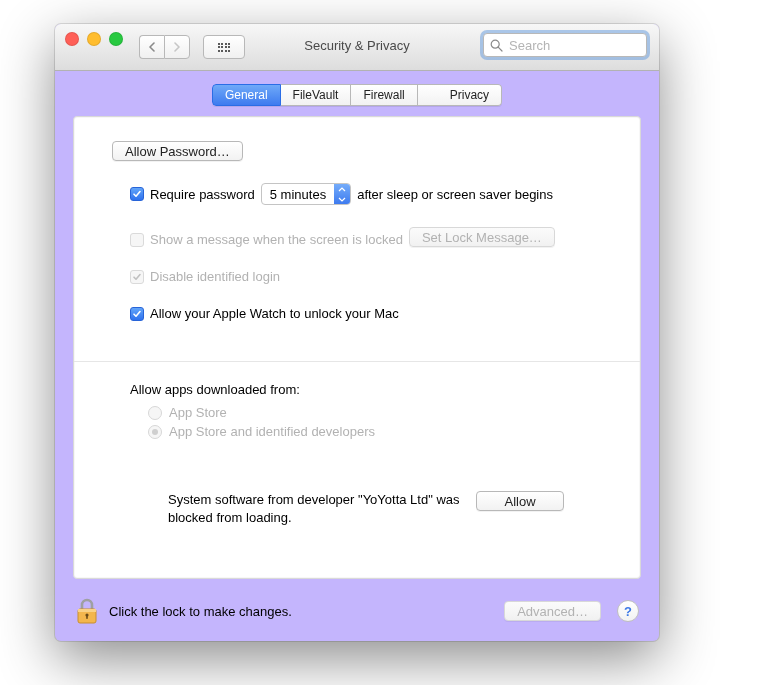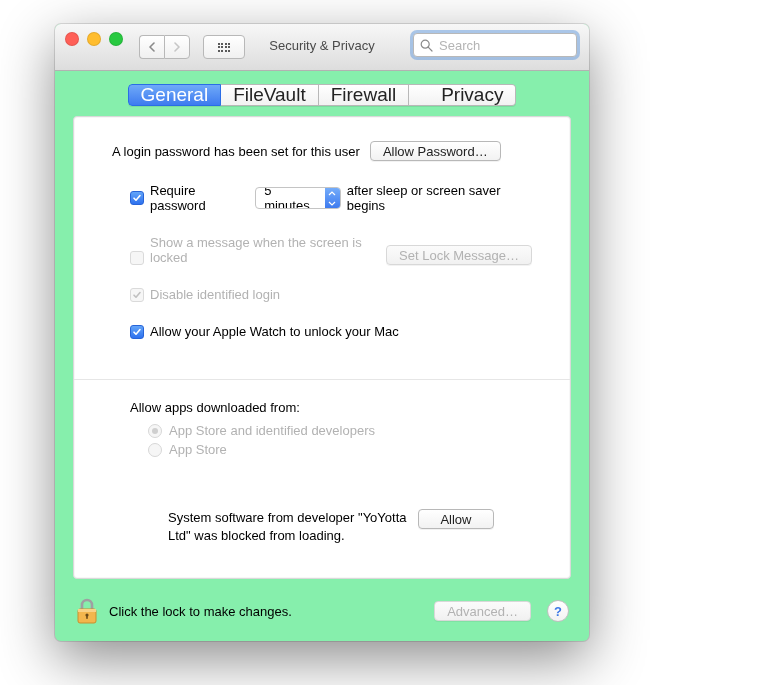--- a/index.html
+++ b/index.html
@@ -1,16 +1,16 @@
 <!DOCTYPE html>
 <html><head>
 <meta charset="utf-8">
 <style>
   html,body{margin:0;padding:0;width:780px;height:685px;background:transparent;font-family:-apple-system,"Helvetica Neue",Helvetica,Arial,sans-serif;font-size:13px;color:#000;}
-  .window{position:absolute;left:55px;top:24px;width:534px;height:617px;background:#86efac;border-radius:6px;box-shadow:0 18px 55px rgba(0,0,0,.45),0 0 0 1px rgba(0,0,0,.12);overflow:hidden;}
+  .window{position:absolute;left:55px;top:24px;width:604px;height:617px;background:#c4b5fd;border-radius:6px;box-shadow:0 18px 55px rgba(0,0,0,.45),0 0 0 1px rgba(0,0,0,.12);overflow:hidden;}
   
   .titlebar{height:46px;background:linear-gradient(#f7f7f7,#dddddd);border-bottom:1px solid #b2b2b2;position:relative;}
   .traffic{position:absolute;left:10px;top:8px;display:flex;gap:8px;}
   .tl{width:12px;height:12px;border-radius:50%;}
   .tl.red{background:#ff5f57;border:1px solid rgba(0,0,0,.1);}
   .tl.yel{background:#ffbd2e;border:1px solid rgba(0,0,0,.1);}
   .tl.grn{background:#28c940;border:1px solid rgba(0,0,0,.1);}
   .nav{position:absolute;left:84px;top:11px;display:flex;}
   .nav-btn{width:24px;height:22px;background:linear-gradient(#ffffff,#f0f0f0);border:1px solid #b8b8b8;display:flex;align-items:center;justify-content:center;color:#7d7d7d;}
   .nav-btn:first-child{border-radius:4px 0 0 4px;border-right:none;}
@@ -21,21 +21,21 @@
   .title{position:absolute;left:0;right:0;top:14px;text-align:center;font-size:13px;color:#4a4a4a;pointer-events:none;}
   .search{position:absolute;right:12px;top:9px;width:164px;height:24px;background:#fff;border:1px solid #b8b8b8;border-radius:4px;box-shadow:0 0 0 3px rgba(109,160,222,.55);display:flex;align-items:center;padding:0 6px;box-sizing:border-box;}
   .search svg{flex:none;margin-right:4px;}
   .search input{border:none;outline:none;flex:1;font-size:13px;background:transparent;color:#000;}
   .search input::placeholder{color:#b4b4b4;}
   
   .content{position:absolute;left:0;right:0;top:46px;bottom:0;}
   
   .tabs{display:flex;justify-content:center;margin-top:14px;}
   .seg{display:flex;border-radius:4px;overflow:hidden;box-shadow:0 1px 0 rgba(0,0,0,.08);}
-  .seg-btn{height:20px;line-height:20px;padding:0 12px;font-size:19px;background:linear-gradient(#ffffff,#f2f2f2);border:1px solid #b8b8b8;color:#232323;}
+  .seg-btn{height:20px;line-height:20px;padding:0 12px;font-size:12px;background:linear-gradient(#ffffff,#f2f2f2);border:1px solid #b8b8b8;color:#232323;}
   .seg-btn + .seg-btn{border-left:none;}
   .seg-btn.first{border-radius:4px 0 0 4px;}
   .seg-btn.last{border-radius:0 4px 4px 0;padding-left:32px;}
   .seg-btn.active{background:linear-gradient(#6fa9f8,#3e7bef);color:#fff;border-color:#2a6de6;}
   
   .panel{position:absolute;left:18px;right:18px;top:46px;bottom:62px;background:#fff;border:1px solid #d9d9d9;border-radius:4px;box-shadow:0 0 0 1px rgba(0,0,0,.03) inset;}
   .upper{padding:24px 38px 18px 38px;}
   .row1{display:flex;align-items:center;gap:10px;margin-bottom:8px;}
   .mac-btn{height:20px;padding:0 12px;background:linear-gradient(#ffffff,#f2f2f2);border:1px solid #b8b8b8;border-radius:4px;font-size:13px;color:#222;box-shadow:0 1px 0 rgba(0,0,0,.05);cursor:default;white-space:nowrap;}
   .mac-btn.disabled{color:#b2b2b2;background:linear-gradient(#fbfbfb,#f1f1f1);border-color:#d8d8d8;}
@@ -125,21 +125,20 @@
         <div class="seg-btn">FileVault</div>
         <div class="seg-btn">Firewall</div>
         <div class="seg-btn last">Privacy</div>
       </div>
     </div>
 
     <div class="panel">
 
       <div class="upper">
         <div class="row1">
-          <span>A login password has been set for this user</span>
           <button class="mac-btn">Allow Password…</button>
         </div>
 
         <div class="indented">
           <div class="opt">
             <div class="cb checked">
               <svg width="10" height="10" viewBox="0 0 10 10">
                   <path d="M2 5.2 L4 7.2 L8 2.6" stroke="#fff" stroke-width="1.6" fill="none" stroke-linecap="round" stroke-linejoin="round"></path>
                 </svg>
             </div>
@@ -186,26 +185,26 @@
             <span>Allow your Apple Watch to unlock your Mac</span>
           </div>
         </div>
       </div>
 
       <div class="divider"></div>
 
       <div class="lower">
         <div class="dl-label">Allow apps downloaded from:</div>
         <div class="radio-row">
+          <div class="radio"></div>
+          <span>App Store</span>
+        </div>
+        <div class="radio-row">
           <div class="radio selected"></div>
           <span>App Store and identified developers</span>
-        </div>
-        <div class="radio-row">
-          <div class="radio"></div>
-          <span>App Store</span>
         </div>
 
         <div class="blocked">
           <div class="blocked-text">System software from developer "YoYotta Ltd" was blocked from loading.</div>
           <button class="mac-btn allow-btn">Allow</button>
         </div>
       </div>
 
     </div>
 

